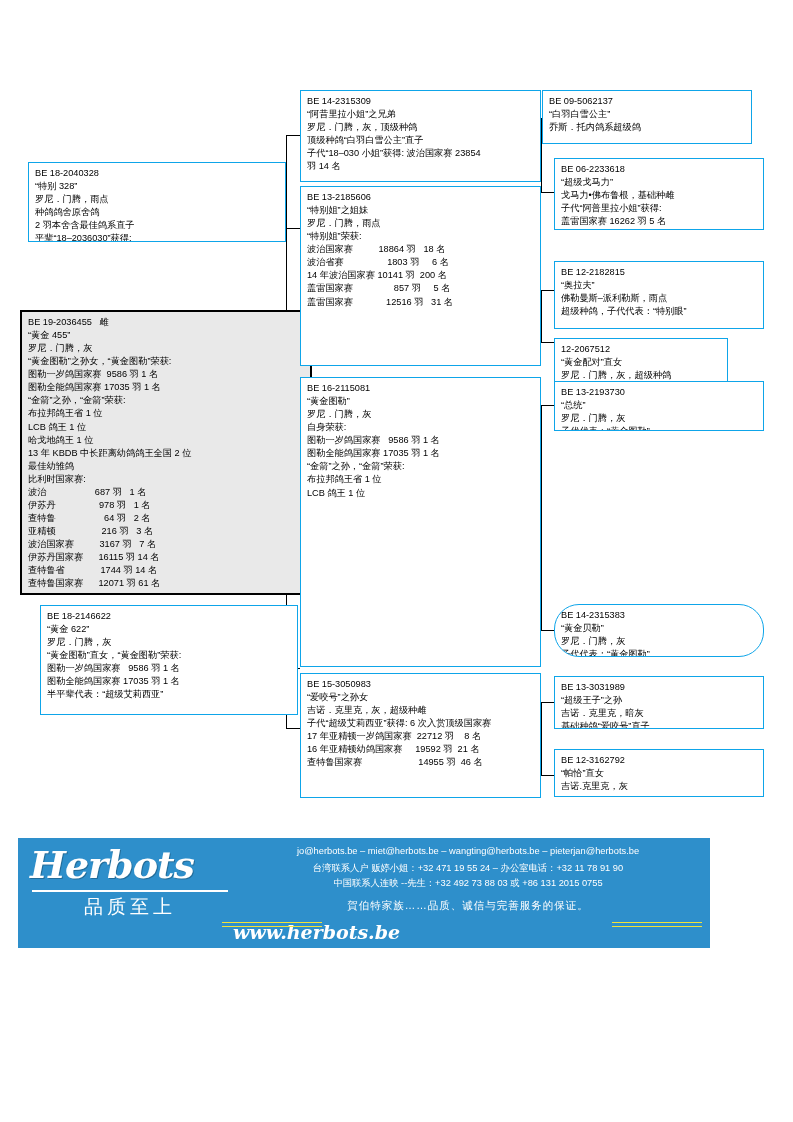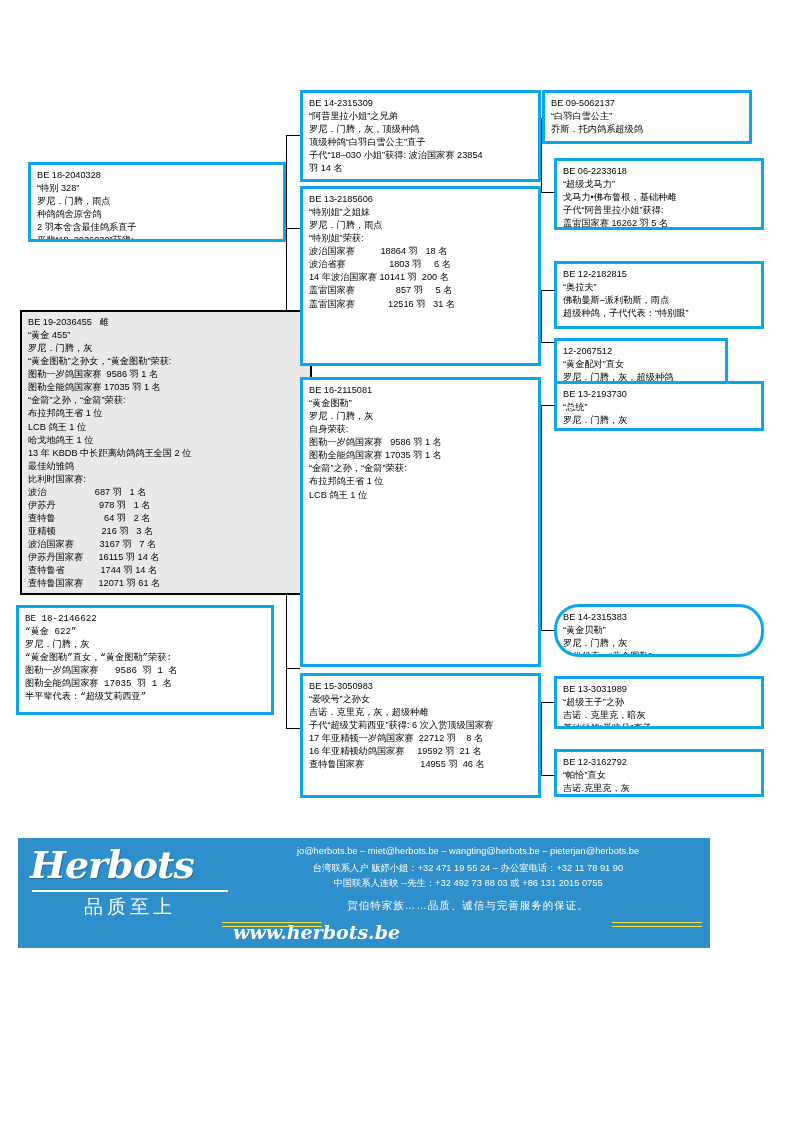--- a/index.html
+++ b/index.html
@@ -17,21 +17,21 @@
   }
   .page {
     position: absolute;
     left: 0; top: 0;
     width: 793px;
     height: 1122px;
   }
   .node {
     position: absolute;
     box-sizing: border-box;
-    border: 3px solid #0ea5e9;
+    border: 1px solid #0ea5e9;
     background: #ffffff;
     padding: 4px 5px 4px 6px;
     font-size: 9.2px;
     line-height: 1.42;
     white-space: pre;
     overflow: hidden;
   }
   .node.focus {
     border: 2px solid #000000;
     background: #e9e9e9;
@@ -184,21 +184,21 @@
 查特鲁国家赛      12071 羽 61 名</div>
 
   <div class="node" style="left:28px; top:162px; width:258px; height:80px;">BE 18-2040328
 “特别 328”
 罗尼．门腾，雨点
 种鸽鸽舍原舍鸽
 2 羽本舍含最佳鸽系直子
 平辈“18–2036030”获得:
 18 年波治幼鸽国家赛 14 名</div>
 
-  <div class="node" style="left:16px; top:605px; width:258px; height:110px;font-family:Liberation Mono, monospace;">BE 18-2146622
+  <div class="node" style="left:40px; top:605px; width:258px; height:110px;">BE 18-2146622
 “黄金 622”
 罗尼．门腾，灰
 “黄金图勒”直女，“黄金图勒”荣获:
 图勒一岁鸽国家赛   9586 羽 1 名
 图勒全能鸽国家赛 17035 羽 1 名
 半平辈代表：“超级艾莉西亚”</div>
 
   <div class="node" style="left:300px; top:90px; width:241px; height:92px;">BE 14-2315309
 “阿昔里拉小姐”之兄弟
 罗尼．门腾，灰，顶级种鸽

